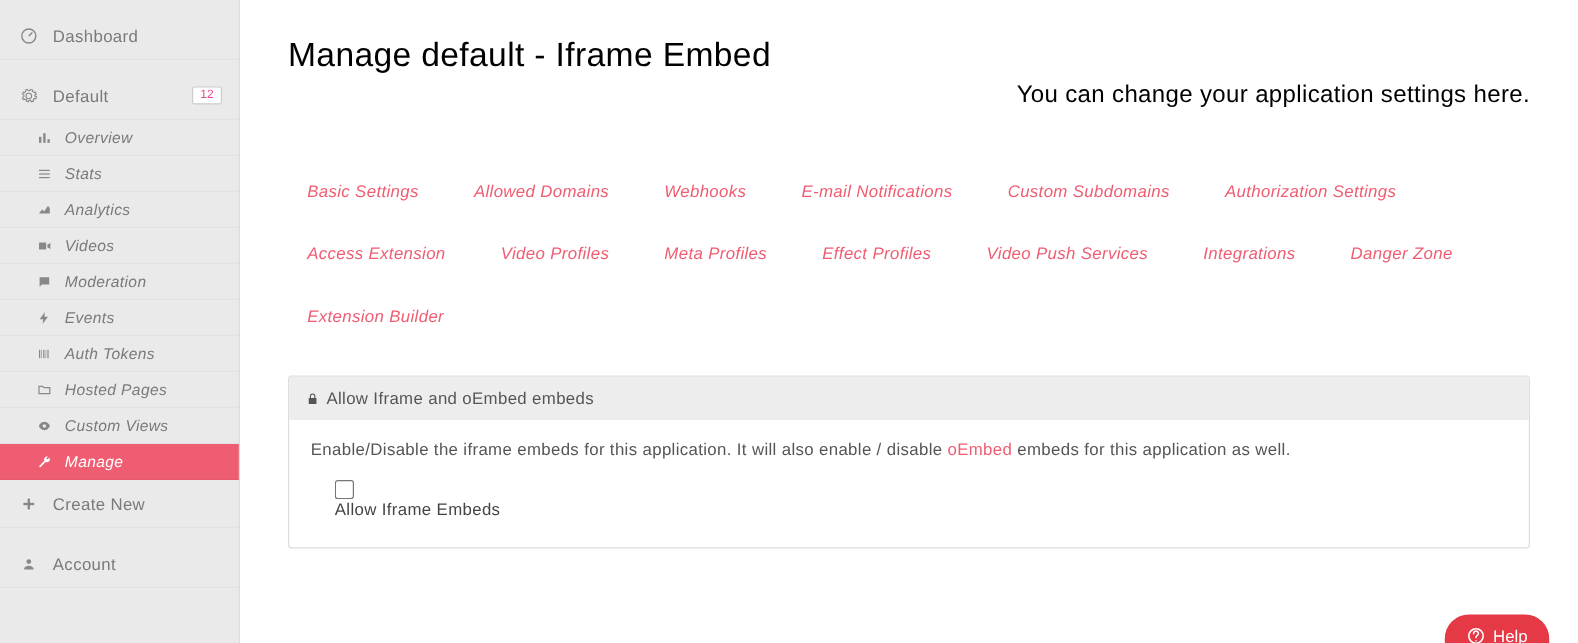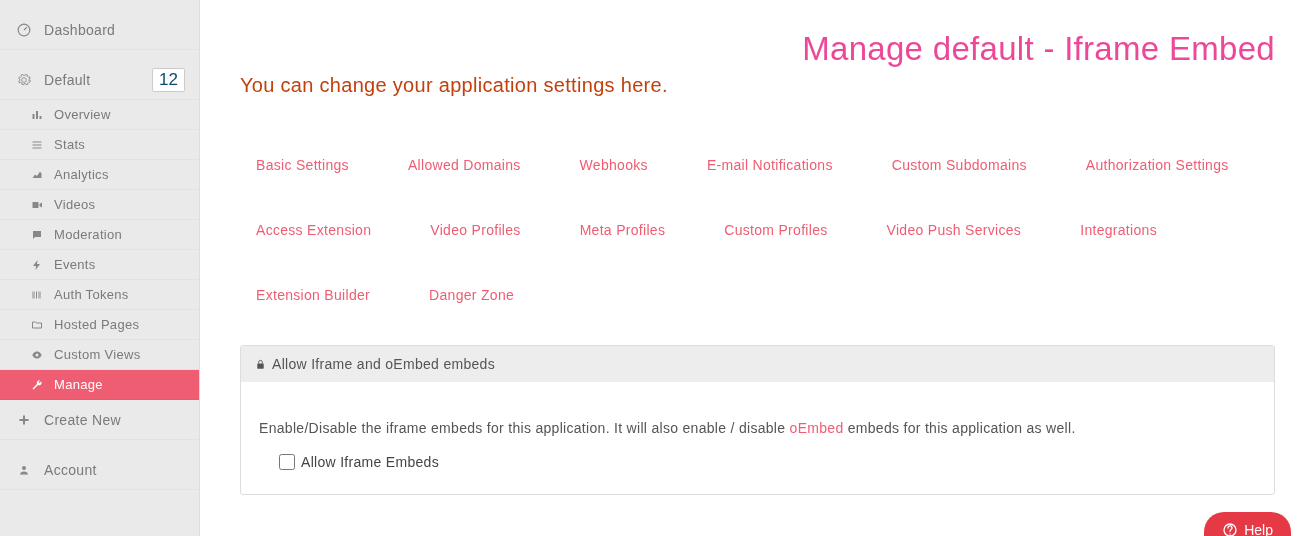--- a/index.html
+++ b/index.html
@@ -29,57 +29,58 @@
     padding: 0 14px;
     color: #7a7a7a;
     font-size: 14px;
     cursor: pointer;
     border-bottom: 1px solid rgba(0,0,0,0.03);
   }
   .side-item .icon { width: 20px; display:inline-flex; justify-content:center; margin-right: 10px; color:#888; }
   .side-item .label { flex:1; letter-spacing:0.3px; }
   .side-item .badge {
     background:#fff; border:1px solid #ccc; border-radius:2px;
-    font-size:17px; padding:1px 6px; color:#0c4a6e;
-  }
-  .side-sub { padding-left: 28px; height:30px; font-size:13px; }
+    font-size:10px; padding:1px 6px; color:#ec4899;
+  }
+  .side-sub { padding-left: 28px; height:30px; font-size:13px;font-style:italic; }
   .side-sub .icon { width:18px; margin-right:8px; }
   .side-item.active {
     background:#ef5d72;
     color:#fff;
   }
   .side-item.active .icon { color:#fff; }
   .side-sep { height:10px; }
   
   .main {
     flex:1;
     background:#fff;
     padding: 30px 40px 20px 40px;
     position:relative;
     overflow:auto;
   }
   .page-title {
+    text-align:left;
+    font-size:28px;
+    font-weight:500;
+    color:#000000;
+    letter-spacing:0.3px;
+  }
+  .page-sub {
     text-align:right;
-    font-size:33px;
-    font-weight:500;
-    color:#ec4899;
-    letter-spacing:0.3px;
-  }
-  .page-sub {
-    text-align:left;
     font-size:20px;
-    color:#c2410c;
+    color:#000000;
     margin-top:6px;
     letter-spacing:0.3px;
   }
   .tabs {
     margin-top:50px;
     display:flex;
     flex-wrap:wrap;
-    gap:17px;
+    gap:4px;
+    font-style:italic;
   }
   .tab {
     padding:10px 16px;
     color:#ef5d72;
     font-size:14px;
     cursor:pointer;
     border-radius:4px;
     margin-right:10px;
     margin-bottom:12px;
     letter-spacing:0.3px;
@@ -97,32 +98,32 @@
   .panel-header{
     background:#ededed;
     padding:10px 14px;
     font-size:14px;
     color:#555;
     letter-spacing:0.3px;
     display:flex; align-items:center;
   }
   .panel-header .icon{ margin-right:6px; font-size:12px; color:#555;}
   .panel-body{
-    padding:0 18px 24px 18px;
+    padding:16px 18px 24px 18px;
     font-size:14px;
     color:#555;
     letter-spacing:0.3px;
-    margin-top:38px;
   }
   .panel-body a{ color:#ef5d72; text-decoration:none; }
   .check-row{
     margin-top:18px;
     margin-left:20px;
     display:flex; align-items:flex-start;
     color:#444;
+    flex-direction:column;
   }
   .check-row input{
     width:16px; height:16px; margin-right:6px;
     accent-color:#ef5d72;
   }
   
   .help-pill{
     position:absolute;
     right:24px; bottom:-6px;
     background:#e63946;
@@ -286,25 +287,25 @@
     <div class="tabs" id="tabs">
         <div class="tab">Basic Settings</div>
         <div class="tab">Allowed Domains</div>
         <div class="tab">Webhooks</div>
         <div class="tab">E-mail Notifications</div>
         <div class="tab">Custom Subdomains</div>
         <div class="tab">Authorization Settings</div>
         <div class="tab">Access Extension</div>
         <div class="tab">Video Profiles</div>
         <div class="tab">Meta Profiles</div>
-        <div class="tab">Custom Profiles</div>
+        <div class="tab">Effect Profiles</div>
         <div class="tab">Video Push Services</div>
         <div class="tab">Integrations</div>
+        <div class="tab">Danger Zone</div>
         <div class="tab">Extension Builder</div>
-        <div class="tab">Danger Zone</div>
       </div>
 
     <div class="panel">
       <div class="panel-header">
         <span class="icon">
           <svg width="11" height="11" viewBox="0 0 24 24" fill="currentColor">
               <rect x="5" y="10" width="14" height="11" rx="1"></rect>
               <path d="M8 10V7a4 4 0 118 0v3" fill="none" stroke="currentColor" stroke-width="2"></path>
             </svg>
         </span>

